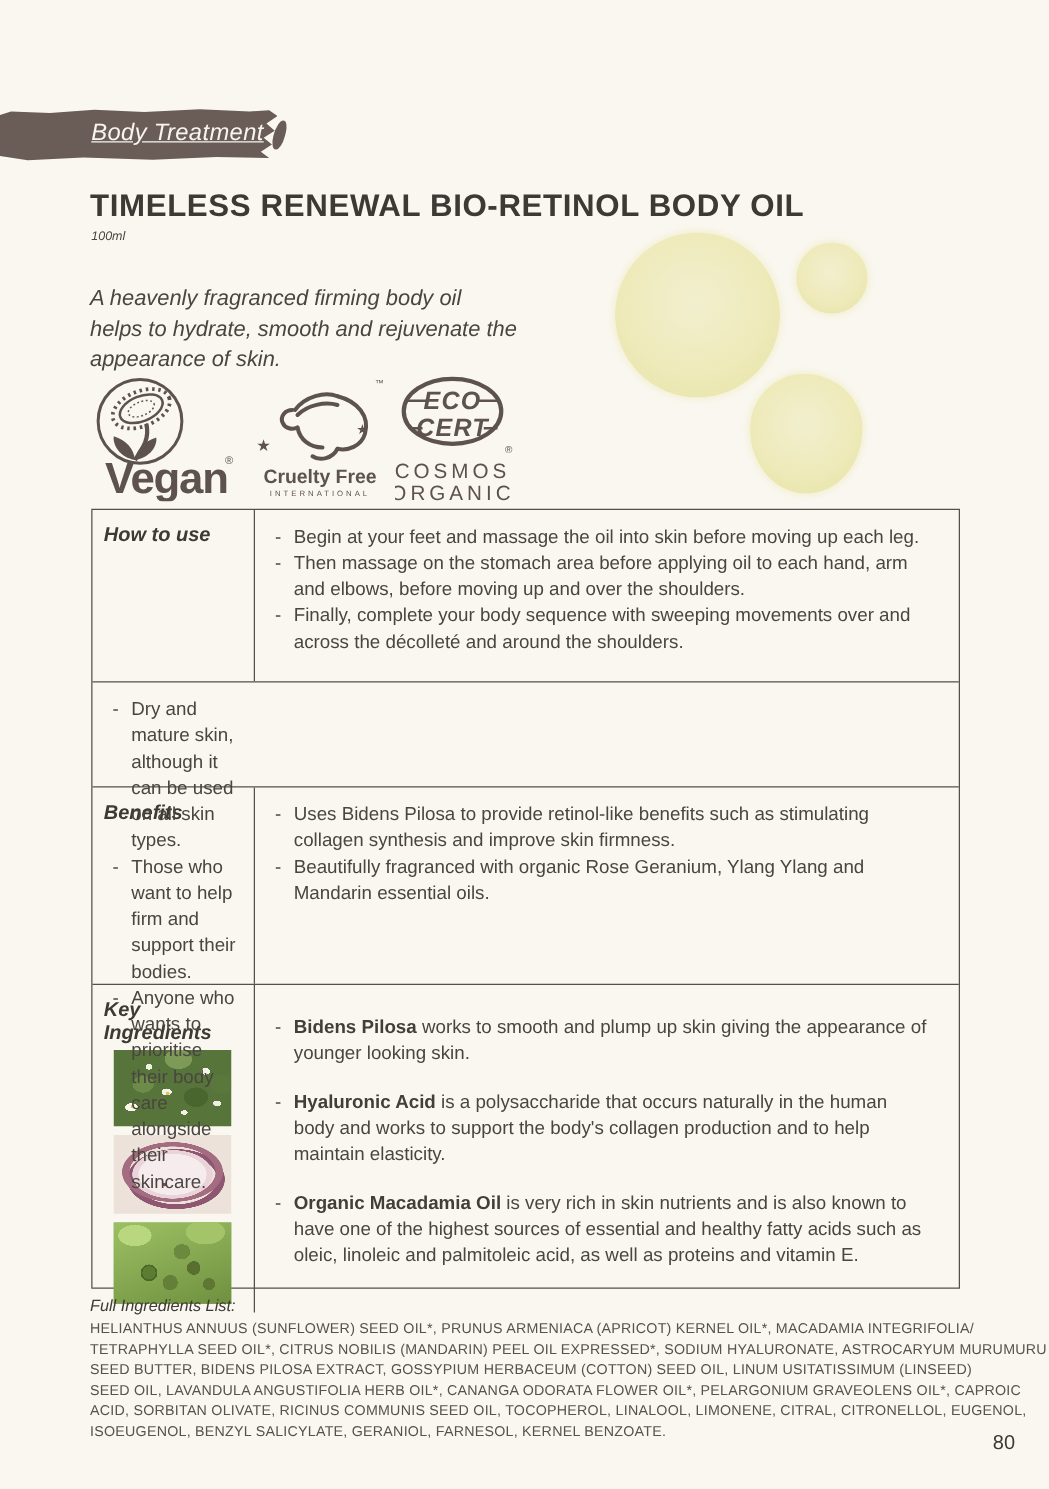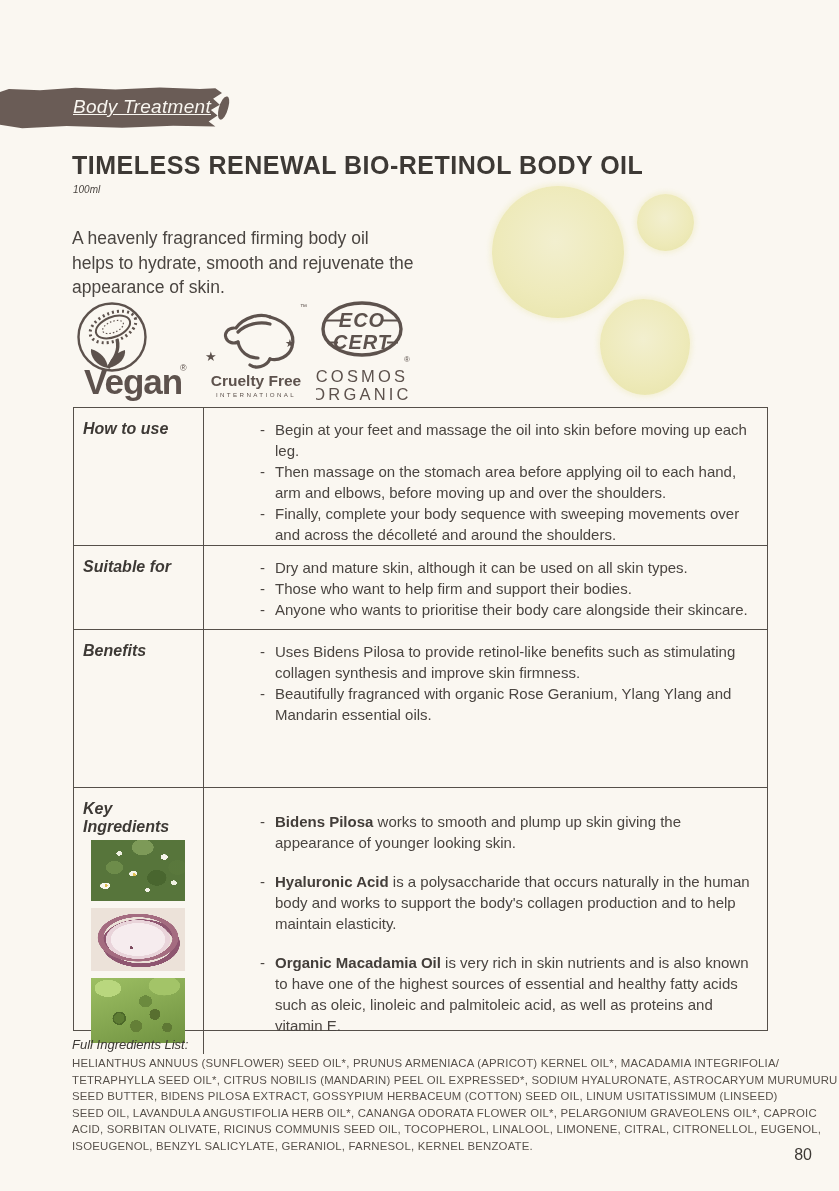--- a/index.html
+++ b/index.html
@@ -20,41 +20,41 @@
 
   
   .banner{position:absolute;left:0;top:87px;width:222px;height:42px;background:var(--banner);
     clip-path:polygon(0 12%,4% 5%,18% 8%,34% 2%,52% 6%,72% 1%,90% 5%,97% 3%,100% 14%,96% 28%,99% 42%,95% 55%,98% 68%,94% 82%,97% 94%,78% 92%,55% 97%,30% 93%,10% 98%,0 90%);}
   .banner-speck{position:absolute;left:219px;top:96px;width:9px;height:24px;background:var(--banner);
     border-radius:60% 40% 55% 45%;transform:rotate(14deg);}
   .banner-label{position:absolute;left:73px;top:9px;font-style:italic;font-size:19px;color:#f8f5ef;letter-spacing:.3px;}
 
   .title{position:absolute;left:72px;top:151px;font-size:25px;font-weight:700;color:var(--title_text);letter-spacing:.5px;}
   .size{position:absolute;left:73px;top:184px;font-size:10px;font-style:italic;color:var(--body_text);}
-  .description{position:absolute;left:72px;top:226px;font-size:17.5px;line-height:24.5px;color:var(--body_text);}
+  .description{position:absolute;left:72px;top:226px;font-size:17.5px;font-style:italic;line-height:24.5px;color:var(--body_text);}
 
   
   .certs{position:absolute;left:70px;top:299px;height:102px;}
   .cert{position:absolute;top:0;}
   .cert svg{color:var(--logo);display:block;}
   .cert-vegan{left:0px;}
   .cert-cruelty{left:133px;}
   .cert-ecocert{left:246px;}
 
   
   .droplet{position:absolute;border-radius:50%;
     background:radial-gradient(circle at 48% 42%, #f2efcf 0%, #eeeaba 55%, #ebe7b2 74%, #f2f0d4 90%, #f8f6e8 100%);
     box-shadow:0 0 5px 2px rgba(238,234,190,.55);}
   .droplet-large{left:492px;top:186px;width:132px;height:132px;}
   .droplet-small{left:637px;top:194px;width:57px;height:57px;}
   .droplet-medium{left:600px;top:299px;width:90px;height:96px;border-radius:48% 52% 50% 50%/46% 46% 54% 54%;}
 
   
   .info-table{position:absolute;left:73px;top:407px;width:695px;border:1.5px solid var(--table_border);}
-  .trow{display:grid;grid-template-columns:130px 1fr;gap:40px;}
+  .trow{display:grid;grid-template-columns:130px 1fr;}
   .trow + .trow{border-top:1.5px solid var(--table_border);}
   .trow-howto{height:137px;}
   .trow-suitable{height:84px;}
   .trow-benefits{height:158px;}
   .trow-keying{height:243px;}
   .tlabel{border-right:1.5px solid var(--table_border);padding:12px 4px 0 9px;
     font-size:16px;font-weight:700;font-style:italic;color:var(--title_text);}
   .tcontent{padding:11px 12px 0 14px;font-size:15px;line-height:21px;color:var(--body_text);}
   .bullet{position:relative;padding-left:17px;max-width:525px;}
   .bullet::before{content:"-";position:absolute;left:2px;top:0;}
@@ -179,21 +179,20 @@
     <div class="trow trow-howto">
       <div class="tlabel">How to use</div>
       <div class="tcontent">
         <div class="bullet">Begin at your feet and massage the oil into skin before moving up each leg.</div>
         <div class="bullet">Then massage on the stomach area before applying oil to each hand, arm and elbows, before moving up and over the shoulders.</div>
         <div class="bullet">Finally, complete your body sequence with sweeping movements over and across the décolleté and around the shoulders.</div>
       </div>
     </div>
 
     <div class="trow trow-suitable">
-      <div class="tlabel">Suitable for</div>
       <div class="tcontent">
         <div class="bullet">Dry and mature skin, although it can be used on all skin types.</div>
         <div class="bullet">Those who want to help firm and support their bodies.</div>
         <div class="bullet">Anyone who wants to prioritise their body care alongside their skincare.</div>
       </div>
     </div>
 
     <div class="trow trow-benefits">
       <div class="tlabel">Benefits</div>
       <div class="tcontent">

